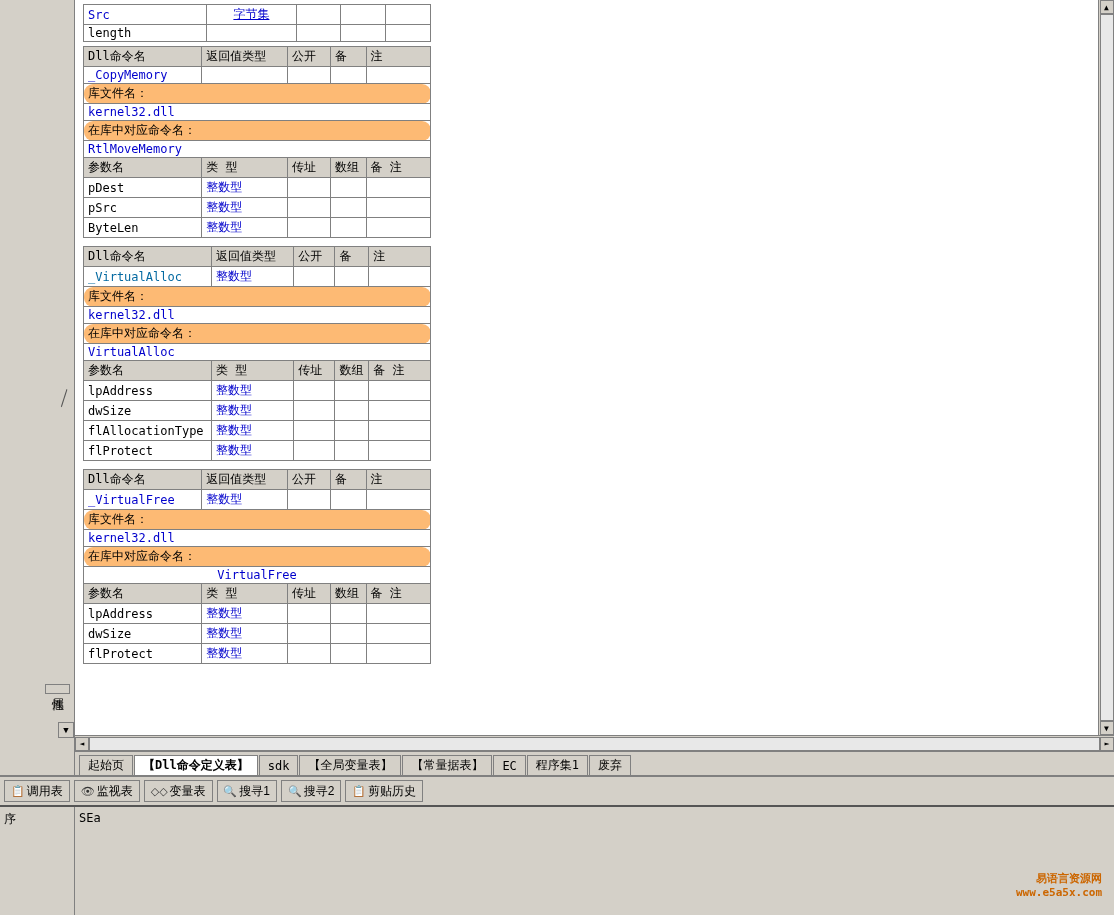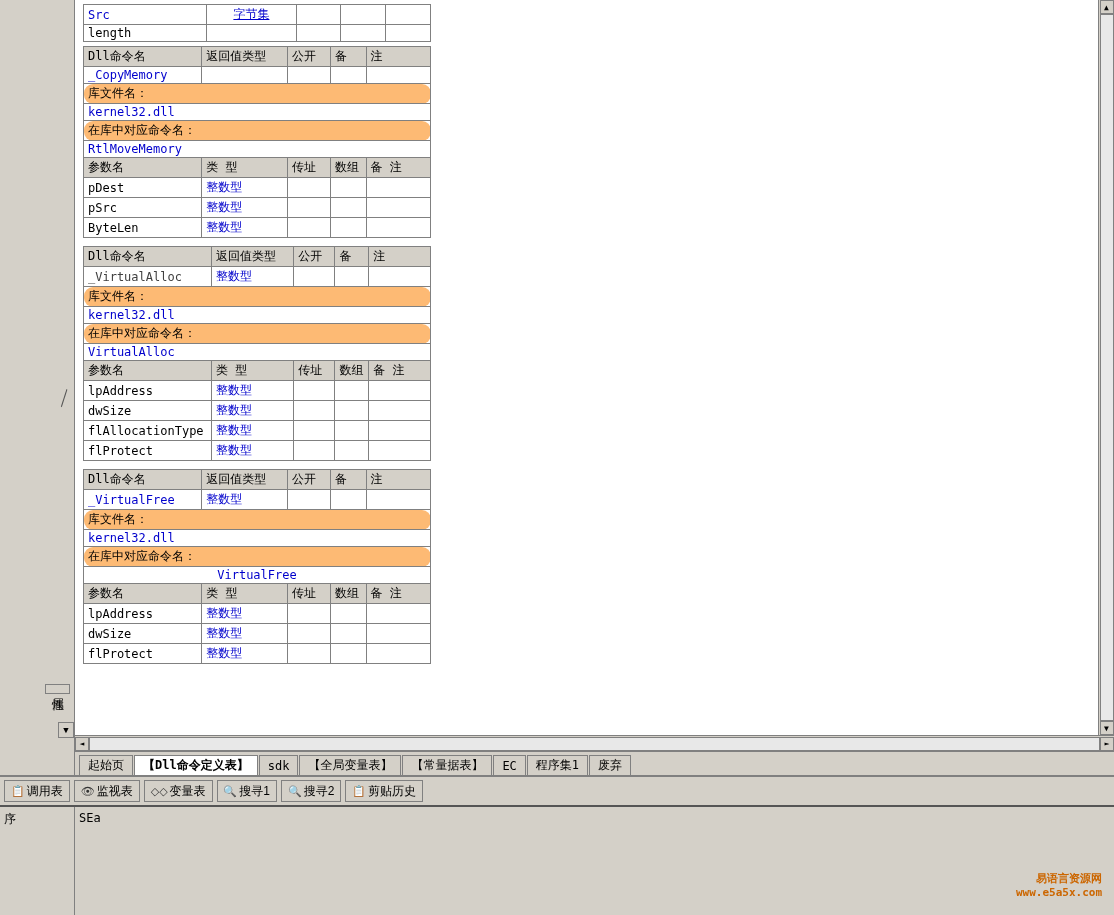--- a/index.html
+++ b/index.html
@@ -289,21 +289,21 @@
             <table class="main-table">
               <tbody>
                   <tr class="header-row">
                 <th style="width:110px;">Dll命令名</th>
                 <th style="width:80px;">返回值类型</th>
                 <th style="width:40px;">公开</th>
                 <th style="width:20px;">备</th>
                 <th style="width:60px;">注</th>
               </tr>
               <tr>
-                <td style="color:#404040;">_VirtualAlloc</td>
+                <td style="color:#0369a1;">_VirtualAlloc</td>
                 <td style="color:#0000cc;">整数型</td>
                 <td></td>
                 <td></td>
                 <td></td>
               </tr>
               <tr>
                 <td colspan="5" class="section-label">库文件名：</td>
               </tr>
               <tr>
                 <td colspan="5" style="color:#0000cc;">kernel32.dll</td>

